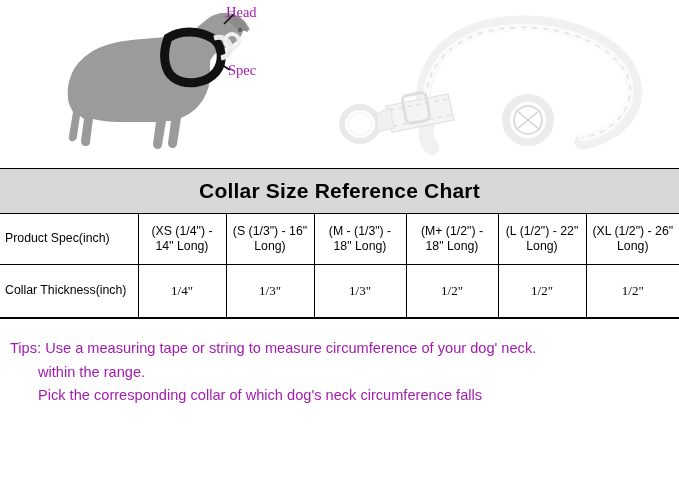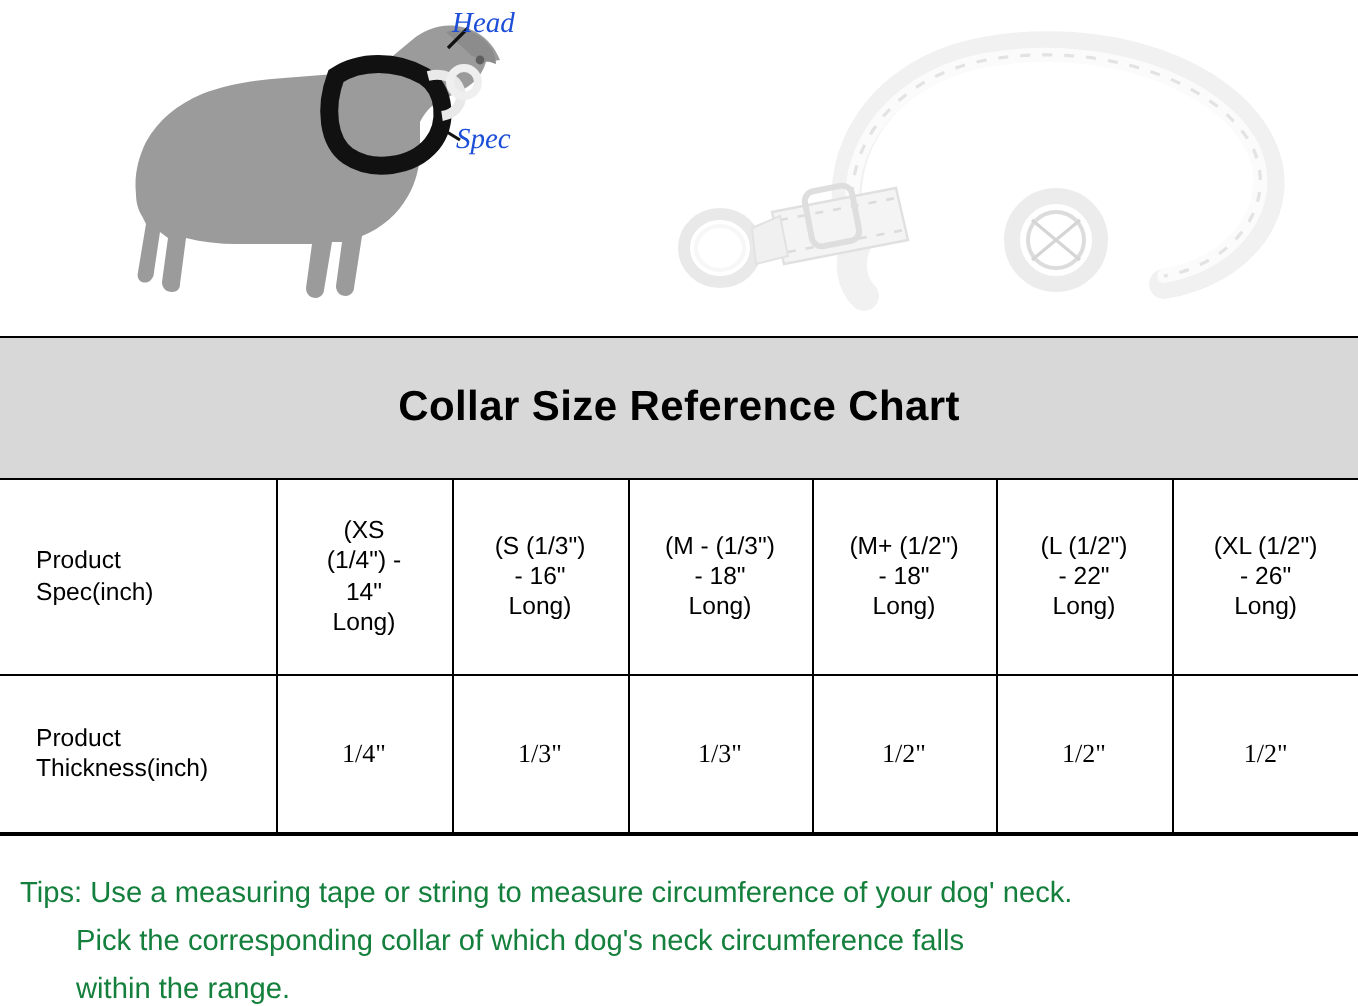--- a/index.html
+++ b/index.html
@@ -39,43 +39,42 @@
     position: absolute;
     left: 320px;
     top: 2px;
     width: 350px;
     height: 162px;
   }
 
   .label {
     position: absolute;
     font-size: 14.5px;
-    font-style: italic;
     font-family: "Liberation Serif", serif;
-    color: #1d4ed8;
+    color: #a21caf;
     white-space: nowrap;
   }
   .label-head { left: 208px; top: 0px; }
   .label-neck { left: 210px; top: 58px; }
 
   
   .table-block {
     position: relative;
     width: 679px;
     border-top: 1.5px solid #000;
     border-bottom: 1.5px solid #000;
   }
   table.chart {
     border-collapse: collapse;
     width: 679px;
     table-layout: fixed;
   }
   table.chart td, table.chart th {
     border: 1px solid #000;
-    padding: 18px;
+    padding: 5px;
     vertical-align: middle;
   }
   .title-cell {
     background: #d8d8d8;
     text-align: center;
     font-size: 21px;
     font-weight: bold;
     height: 34px;
     letter-spacing: 0.2px;
     border-left: none !important;
@@ -107,21 +106,21 @@
   }
   .r-spec td { height: 40px; }
   .r-thick td { height: 42px; }
   .r-circ td { height: 42px; }
 
   
   .tips {
     padding: 18px 14px 0 10px;
     font-size: 14.6px;
     line-height: 1.62;
-    color: #15803d;
+    color: #a21caf;
   }
   .tips .indent {
     display: block;
     padding-left: 28px;
   }
 </style>
 </head>
 <body>
 
 <div class="page">
@@ -233,31 +232,31 @@
         <tr class="r-spec">
           <td class="rowhead">Product Spec(inch)</td>
           <td class="colhead">(XS (1/4") - 14" Long)</td>
           <td class="colhead">(S (1/3") - 16" Long)</td>
           <td class="colhead">(M - (1/3") - 18" Long)</td>
           <td class="colhead">(M+ (1/2") - 18" Long)</td>
           <td class="colhead">(L (1/2") - 22" Long)</td>
           <td class="colhead">(XL (1/2") - 26" Long)</td>
         </tr>
         <tr class="r-thick">
-          <td class="rowhead">Product Thickness(inch)</td>
+          <td class="rowhead">Collar Thickness(inch)</td>
           <td class="datacell">1/4"</td>
           <td class="datacell">1/3"</td>
           <td class="datacell">1/3"</td>
           <td class="datacell">1/2"</td>
           <td class="datacell">1/2"</td>
           <td class="datacell">1/2"</td>
         </tr>
       </tbody>
     </table>
   </div>
 
   <div class="tips">
     <span>Tips: Use a measuring tape or string to measure circumference of your dog' neck.</span>
+    <span class="indent">within the range.</span>
     <span class="indent">Pick the corresponding collar of which dog's neck circumference falls</span>
-    <span class="indent">within the range.</span>
   </div>
 
 </div>
 
 </body></html>

